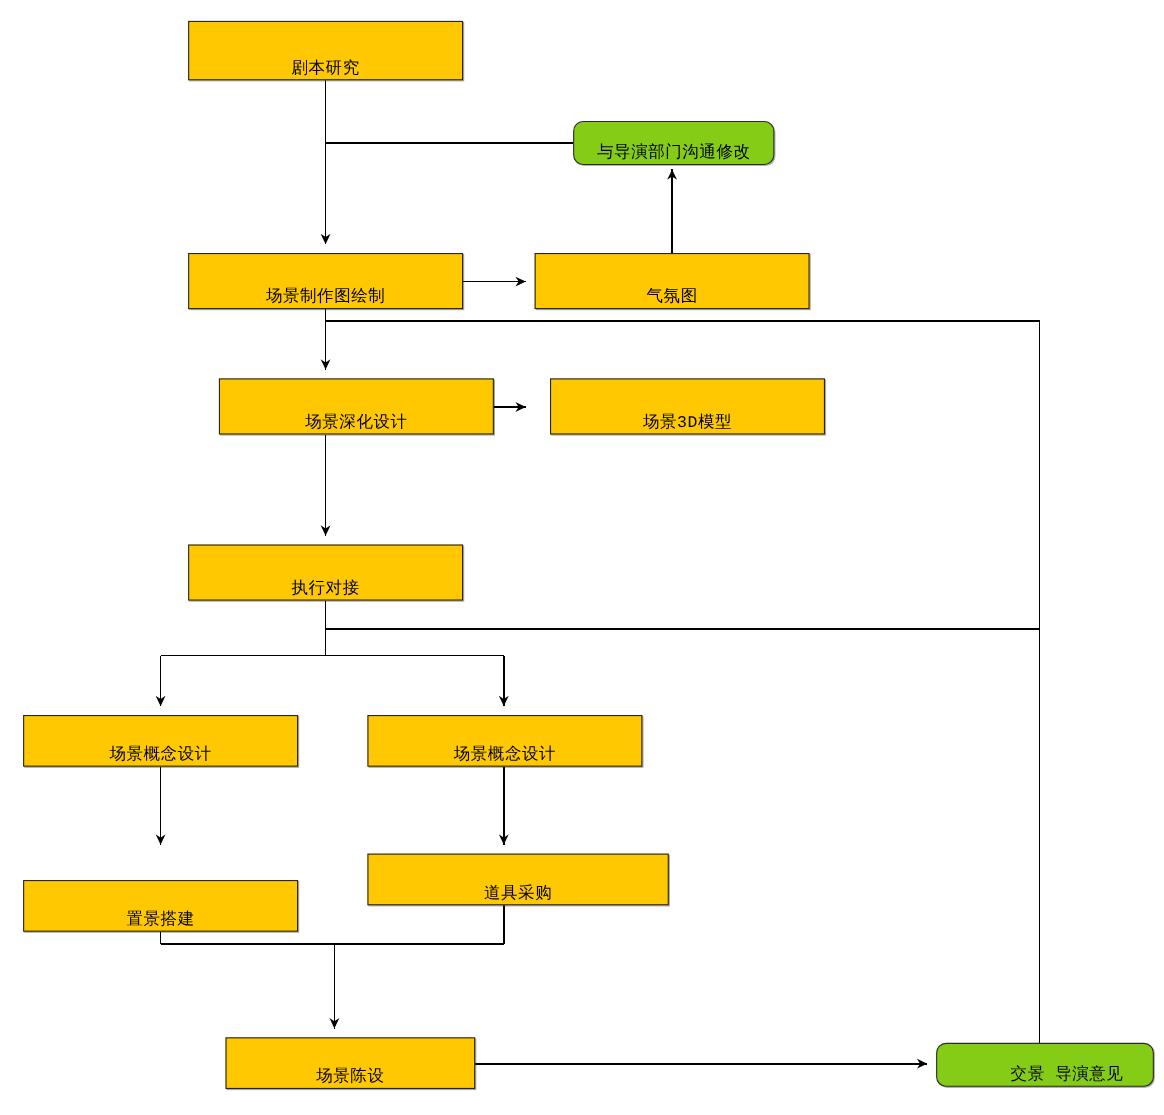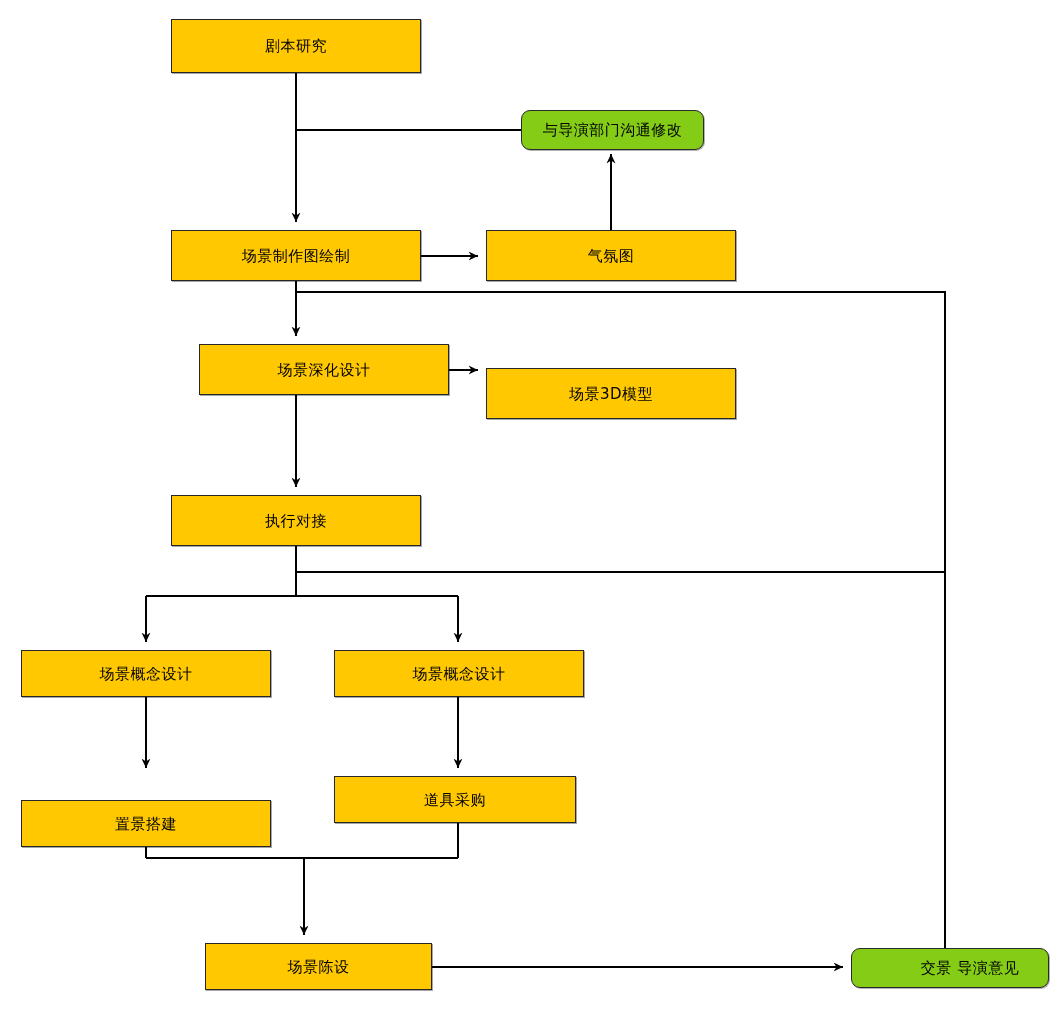--- a/index.html
+++ b/index.html
@@ -22,28 +22,29 @@
     left: 0;
     top: 0;
     width: 1058px;
     height: 1014px;
     pointer-events: none;
   }
   .node {
     position: absolute;
     box-sizing: border-box;
     display: flex;
-    align-items: center;
+    align-items: flex-end;
     justify-content: center;
     text-align: center;
     line-height: 1.2;
     color: #000000;
     font-size: 15px;
     letter-spacing: 0.5px;
     z-index: 2;
+    font-family: Liberation Mono, monospace;
   }
   .node.process {
     background: #ffc800;
     border: 1.5px solid #262626;
     box-shadow: 1px 1px 0 rgba(0,0,0,0.35);
   }
   .node.review {
     background: #84cc16;
     border: 1.5px solid #2b2b2b;
     border-radius: 9px;
@@ -113,36 +114,36 @@
       </div>
       <div class="node process" style="left: 171px; top: 230px; width: 250px; height: 51px;">
         <span>场景制作图绘制</span>
       </div>
       <div class="node process" style="left: 486px; top: 230px; width: 250px; height: 51px;">
         <span>气氛图</span>
       </div>
       <div class="node process" style="left: 171px; top: 344px; width: 250px; height: 51px; margin-left: 28px;">
         <span>场景深化设计</span>
       </div>
-      <div class="node process" style="left: 486px; top: 344px; width: 250px; height: 51px; margin-top: 24px;">
+      <div class="node process" style="left: 500px; top: 344px; width: 250px; height: 51px;">
         <span>场景3D模型</span>
       </div>
       <div class="node process" style="left: 171px; top: 495px; width: 250px; height: 51px;">
         <span>执行对接</span>
       </div>
       <div class="node process" style="left: 21px; top: 650px; width: 250px; height: 47px;">
         <span>场景概念设计</span>
       </div>
       <div class="node process" style="left: 334px; top: 650px; width: 250px; height: 47px;">
         <span>场景概念设计</span>
       </div>
       <div class="node process" style="left: 21px; top: 800px; width: 250px; height: 47px;">
         <span>置景搭建</span>
       </div>
-      <div class="node process" style="left: 334px; top: 776px; width: 242px; height: 47px;">
+      <div class="node process" style="left: 334px; top: 776px; width: 274px; height: 47px;">
         <span>道具采购</span>
       </div>
       <div class="node process" style="left: 205px; top: 943px; width: 227px; height: 47px;">
         <span>场景陈设</span>
       </div>
       <div class="node review" style="left: 851px; top: 948px; width: 198px; height: 40px; padding-left: 40px;">
         <span>交景 导演意见</span>
       </div>
     </div>
 

